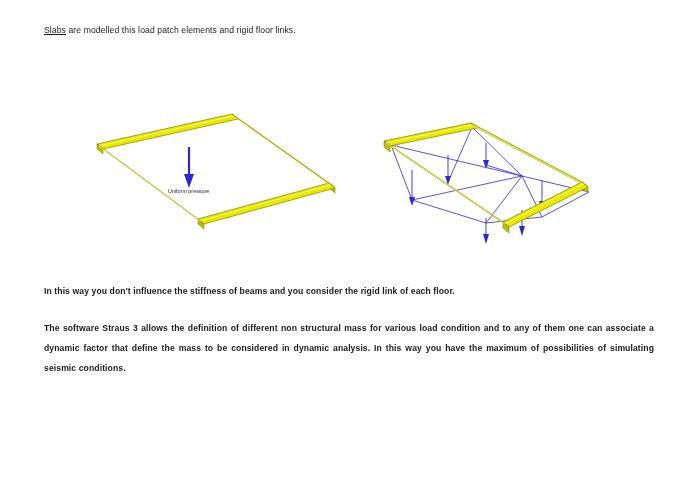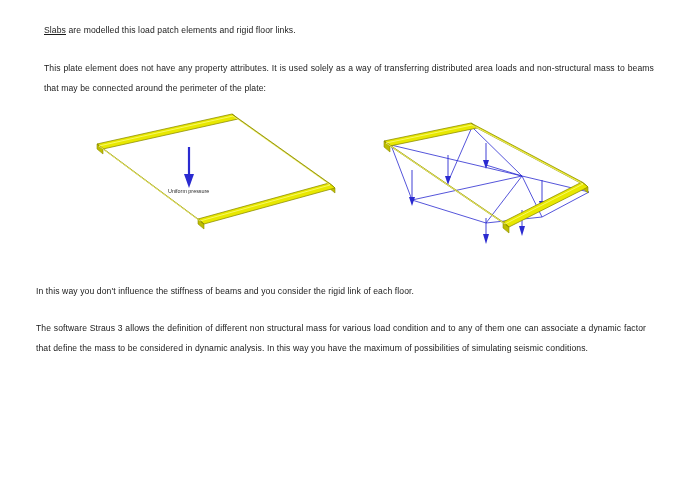--- a/index.html
+++ b/index.html
@@ -53,33 +53,33 @@
   .figure.left { left: 48px; }
   .figure.right { left: 330px; }
   .fig-caption {
     position: absolute;
     font-size: 5.4px;
     color: #2a2a2a;
     white-space: nowrap;
   }
   .lower-text {
     position: absolute;
-    left: 36px;
+    left: 44px;
     top: 281px;
     width: 610px;
+    font-weight: bold;
   }
 </style>
 </head>
 <body>
 
 <div id="page">
 
   <div class="doc-body">
     <p class="para first"><span class="underline-word">Slabs</span><span> are modelled this load patch elements and rigid floor links.</span></p>
-    <p class="para">This plate element does not have any property attributes. It is used solely as a way of transferring distributed area loads and non-structural mass to beams that may be connected around the perimeter of the plate:</p>
   </div>
 
   <div class="figures">
 
     <div class="figure left">
       <svg width="250" height="145" viewBox="0 0 250 145">
 
         <g>
 
           <polygon points="5,34 140,4 146,9 11,39" fill="#e8e800" stroke="#8f8f00" stroke-width="0.8"></polygon>

